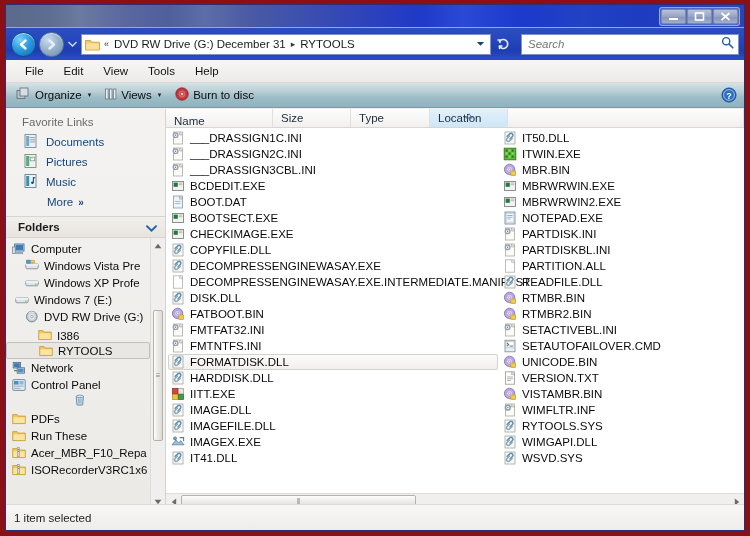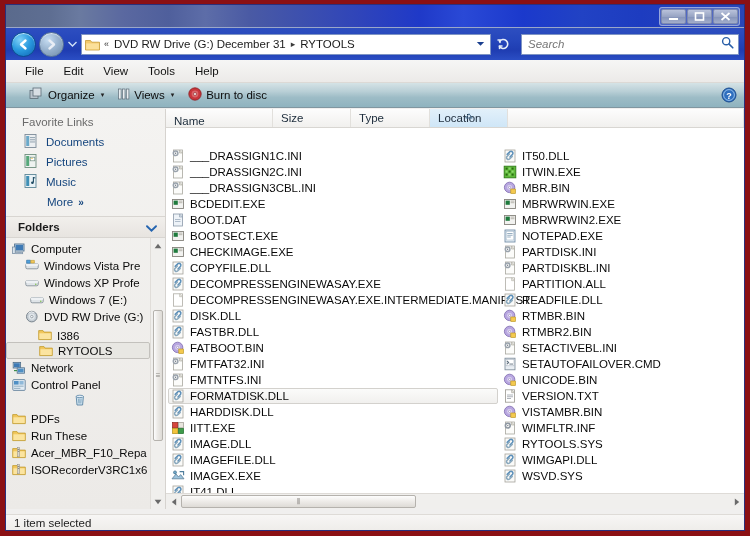--- a/index.html
+++ b/index.html
@@ -130,21 +130,21 @@
   }
   .menuitem {
     font-size:11.5px; color:#111; padding:3px 9px; cursor:pointer;
   }
 
   
   #toolbar {
     height:25px;
     background: linear-gradient(180deg,#d5e3e6 0%, #b9cfd6 35%, #9dbcc6 60%, #8fb3bf 100%);
     display:flex; align-items:center;
-    padding-left:18px; gap:0px;
+    padding-left:5px; gap:0px;
     border-bottom:1px solid #8096a0;
     position:relative;
   }
   .tbitem {
     display:flex; align-items:center; gap:4px;
     font-size:11.5px; color:#0c0c0c;
     padding:3px 5px; cursor:pointer; white-space:nowrap;
   }
   .tb-caret { font-size:7px; color:#222; margin:0 4px 0 2px; cursor:pointer; }
   #help-btn {
@@ -254,21 +254,21 @@
   .colhdr.active {
     background: linear-gradient(180deg,#e2f0fa 0%, #cfe6f7 100%);
   }
   .sort-arrow {
     position:absolute; top:0px; left:50%; transform:translateX(-50%);
   }
   #listarea {
     flex:1 1 auto; position:relative; overflow:hidden;
     background:#ffffff;
   }
-  .filecol { position:absolute; top:20px; }
+  .filecol { position:absolute; top:2px; }
   .filerow {
     display:flex; align-items:center; gap:5px;
     height:16px;
     font-size:11.5px; color:#0a0a0a;
     padding-left:3px; padding-right:6px;
     white-space:nowrap; cursor:pointer;
   }
   .filerow.sel {
     background: linear-gradient(180deg,#fbfbfa 0%, #f1f0ee 100%);
     border:1px solid #d3d1cd;
@@ -293,21 +293,21 @@
     position:absolute; left:0px; top:1px; width:235px; height:13px;
     background: linear-gradient(180deg,#fdfdfd 0%, #efedea 45%, #dedbd6 100%);
     border:1px solid #b5b2ad; border-radius:2px;
     cursor:pointer;
     display:flex; align-items:center; justify-content:center;
   }
   .grip { color:#8a8782; font-size:8px; letter-spacing:0px; line-height:1; }
 
   
   #statusbar {
-    position:absolute; left:0; right:0; bottom:0; height:16px;
+    position:absolute; left:0; right:0; bottom:0; height:26px;
     background: linear-gradient(180deg,#f7f6f5 0%, #efedea 100%);
     border-top:1px solid #dedbd7;
     display:flex; align-items:center;
     padding-left:8px;
     font-size:11.5px; color:#1d1d1d;
   }
 </style>
 </head>
 <body>
 
@@ -524,21 +524,21 @@
               <div class="tree-item" style="padding-left: 19px;">
                 <span style="flex: 0 0 14px; display: flex; align-items: center;">
                   <svg width="14" height="14" viewBox="0 0 14 14">
                     <rect x="0.8" y="4.6" width="12.4" height="5.2" rx="1.4" fill="#dfe4e8" stroke="#7e8a94" stroke-width="0.85"></rect>
                     <rect x="0.8" y="4.6" width="12.4" height="2.4" rx="1.2" fill="#eef1f4"></rect>
                     <circle cx="10.8" cy="8.2" r="0.8" fill="#7fc24a"></circle>
                   </svg>
                 </span>
                 <span style="overflow: hidden; text-overflow: clip; white-space: nowrap;">Windows XP Profe</span>
               </div>
-              <div class="tree-item" style="padding-left: 24px;">
+              <div class="tree-item" style="padding-left: 9px;">
                 <span style="flex: 0 0 14px; display: flex; align-items: center;">
                   <svg width="14" height="14" viewBox="0 0 14 14">
                     <rect x="0.8" y="4.6" width="12.4" height="5.2" rx="1.4" fill="#dfe4e8" stroke="#7e8a94" stroke-width="0.85"></rect>
                     <rect x="0.8" y="4.6" width="12.4" height="2.4" rx="1.2" fill="#eef1f4"></rect>
                     <circle cx="10.8" cy="8.2" r="0.8" fill="#7fc24a"></circle>
                   </svg>
                 </span>
                 <span style="overflow: hidden; text-overflow: clip; white-space: nowrap;">Windows 7 (E:)</span>
               </div>
               <div class="tree-item" style="padding-left: 19px;">
@@ -800,30 +800,20 @@
                     <rect x="2" y="1" width="10" height="12" fill="#fafaf8" stroke="#a5a39b" stroke-width="0.8"></rect>
                     <path d="M4.2 5.4 L7 2.6 A1.9 1.9 0 0 1 9.6 5.2 L7 7.9" stroke="#5b8fb9" stroke-width="1.5" fill="none" stroke-linecap="round"></path>
                     <path d="M9.2 7.4 L6.4 10.2 A1.9 1.9 0 0 1 3.8 7.6 L6.4 5" stroke="#8aa8bd" stroke-width="1.5" fill="none" stroke-linecap="round"></path>
                   </svg>
                 </span>
                 <span>DISK.DLL</span>
               </div>
               <div class="filerow">
                 <span class="ficon">
                   <svg width="14" height="14" viewBox="0 0 14 14">
-                    <rect x="2" y="1" width="10" height="12" fill="#fafaf8" stroke="#a5a39b" stroke-width="0.8"></rect>
-                    <path d="M4.2 5.4 L7 2.6 A1.9 1.9 0 0 1 9.6 5.2 L7 7.9" stroke="#5b8fb9" stroke-width="1.5" fill="none" stroke-linecap="round"></path>
-                    <path d="M9.2 7.4 L6.4 10.2 A1.9 1.9 0 0 1 3.8 7.6 L6.4 5" stroke="#8aa8bd" stroke-width="1.5" fill="none" stroke-linecap="round"></path>
-                  </svg>
-                </span>
-                <span>FASTBR.DLL</span>
-              </div>
-              <div class="filerow">
-                <span class="ficon">
-                  <svg width="14" height="14" viewBox="0 0 14 14">
                     <circle cx="6.6" cy="6.4" r="5.2" fill="#b8a7e0" stroke="#7b66ad" stroke-width="0.8"></circle>
                     <circle cx="6.6" cy="6.4" r="2.4" fill="#e9e3f6" opacity="0.8"></circle>
                     <circle cx="6.6" cy="6.4" r="1.1" fill="#ffffff" stroke="#7b66ad" stroke-width="0.5"></circle>
                     <rect x="7.8" y="8" width="4.6" height="4.4" fill="#f4c94f" stroke="#c09a25" stroke-width="0.7"></rect>
                   </svg>
                 </span>
                 <span>FATBOOT.BIN</span>
               </div>
               <div class="filerow">
                 <span class="ficon">

